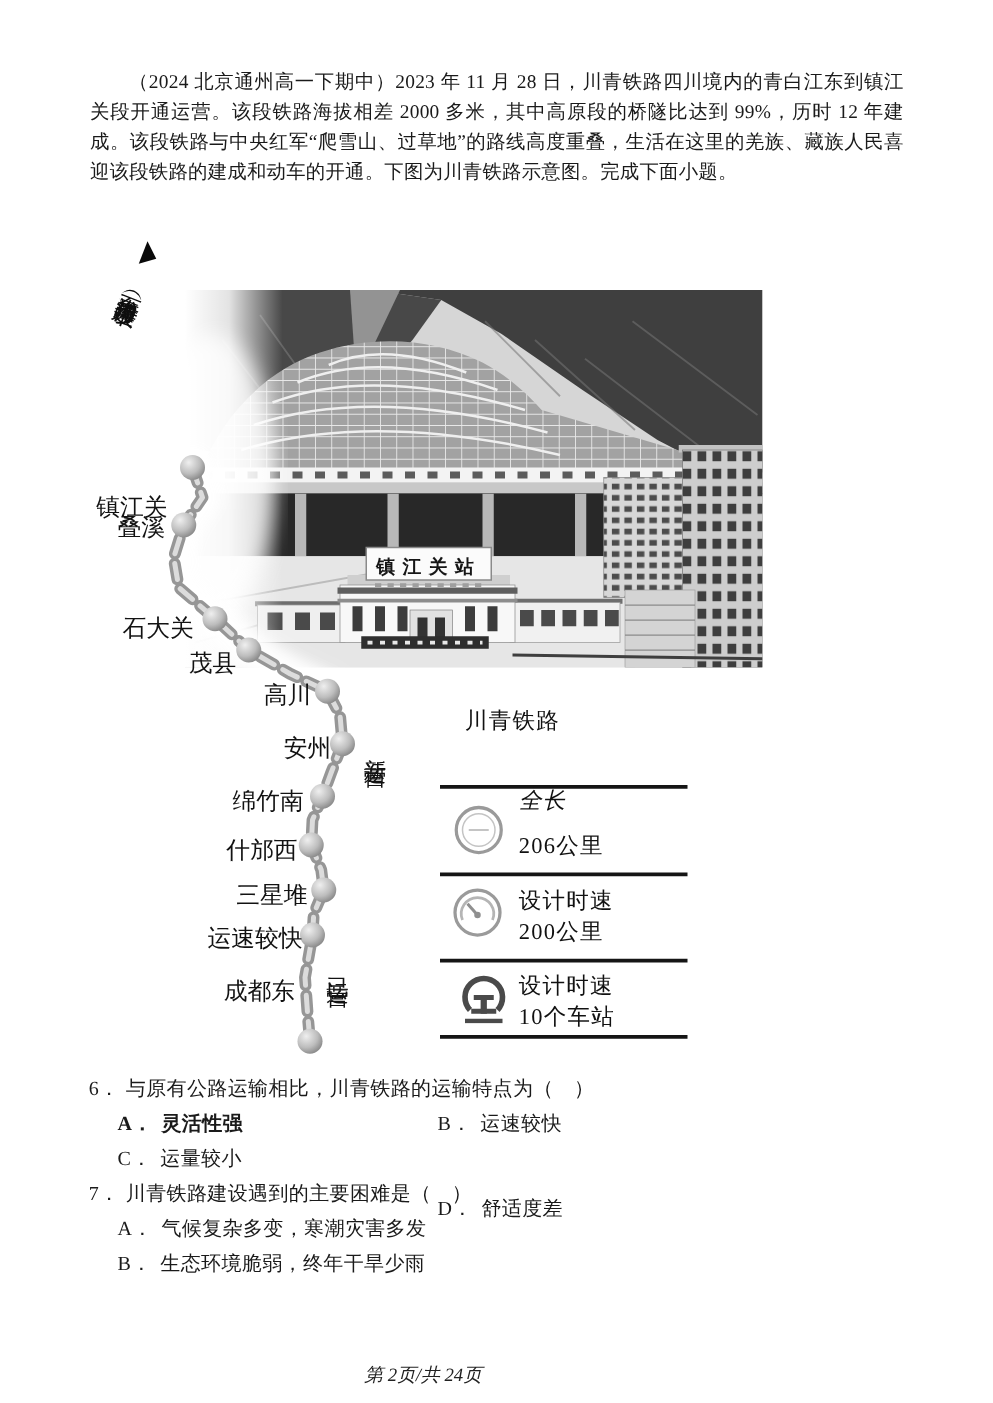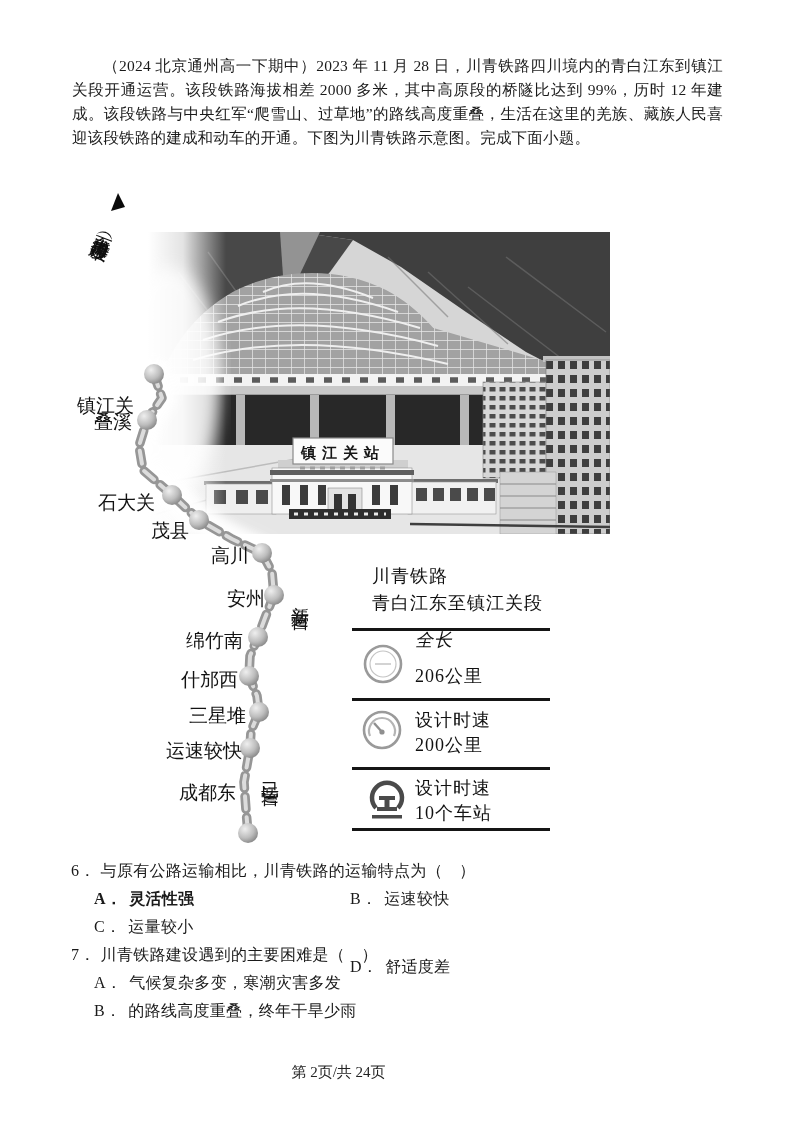--- a/index.html
+++ b/index.html
@@ -22,21 +22,21 @@
   .ib-title{position:absolute;font-size:18px;letter-spacing:1px;color:#111;}
   .ib-rule{position:absolute;left:352px;width:198px;height:2.5px;background:#151515;}
   .ib-label{position:absolute;left:415px;font-size:18px;letter-spacing:1px;color:#111;}
   .ib-icon{position:absolute;}
   
   .q-stem{position:absolute;font-size:16px;letter-spacing:.3px;white-space:nowrap;}
   .q-num{margin-right:5px;}
   .opt{position:absolute;font-size:16px;letter-spacing:.3px;white-space:nowrap;}
   .opt .k{margin-right:7px;}
   
-  #footer{position:absolute;left:0;top:1063px;width:677px;text-align:center;font-size:15px;color:#222;}
+  #footer{position:absolute;left:0;top:1091px;width:677px;text-align:center;font-size:15px;color:#222;font-style:italic;}
 </style>
 </head>
 <body>
 
 <div id="intro">（2024 北京通州高一下期中）2023 年 11 月 28 日，川青铁路四川境内的青白江东到镇江关段开通运营。该段铁路海拔相差 2000 多米，其中高原段的桥隧比达到 99%，历时 12 年建成。该段铁路与中央红军“爬雪山、过草地”的路线高度重叠，生活在这里的羌族、藏族人民喜迎该段铁路的建成和动车的开通。下图为川青铁路示意图。完成下面小题。</div>
 
 <div id="figure">
 
   <svg id="photo" viewBox="0 0 462 302">
     <defs>
@@ -179,21 +179,20 @@
   <div class="station-label" style="left:227px;top:406px;">安州</div>
   <div class="station-label" style="left:186px;top:448px;">绵竹南</div>
   <div class="station-label" style="left:181px;top:487px;">什邡西</div>
   <div class="station-label" style="left:189px;top:523px;">三星堆</div>
   <div class="station-label" style="left:166px;top:558px;">运速较快</div>
   <div class="station-label" style="left:179px;top:600px;">成都东</div>
   <div class="vlabel" style="left:291px;top:412px;">新运营</div>
   <div class="vlabel" style="left:261px;top:588px;">已运营</div>
 
   <div class="ib-title" style="left:372px;top:384px;">川青铁路</div>
-  <div class="ib-title" style="left:372px;top:411px;">青白江东至镇江关段</div>
   <div class="ib-rule" style="top:448px;"></div>
   <div class="ib-rule" style="top:518px;"></div>
   <div class="ib-rule" style="top:587px;"></div>
   <div class="ib-rule" style="top:648px;"></div>
 
   <svg class="ib-icon" style="left:362px;top:462px;" width="42" height="44" viewBox="0 0 42 44">
     <circle cx="21" cy="22" r="18" fill="none" stroke="#9a9a9a" stroke-width="2.6"></circle>
     <circle cx="21" cy="22" r="13" fill="none" stroke="#c4c4c4" stroke-width="1.2"></circle>
     <line x1="13" y1="22" x2="29" y2="22" stroke="#c4c4c4" stroke-width="1.5"></line>
   </svg>
@@ -235,16 +234,16 @@
 <div class="opt" style="left:350px;top:917px;margin-top:40px;">
   <span class="k">D．</span><span>舒适度差</span>
 </div>
 <div class="q-stem" style="left:71px;top:945px;">
   <span class="q-num">7．</span><span>川青铁路建设遇到的主要困难是（　）</span>
 </div>
 <div class="opt" style="left:94px;top:973px;">
   <span class="k">A．</span><span>气候复杂多变，寒潮灾害多发</span>
 </div>
 <div class="opt" style="left:94px;top:1001px;">
-  <span class="k">B．</span><span>的路线高度重叠，终年干旱少雨</span>
+  <span class="k">B．</span><span>生态环境脆弱，终年干旱少雨</span>
 </div>
 
 <div id="footer">第 2页/共 24页</div>
 
 </body></html>

